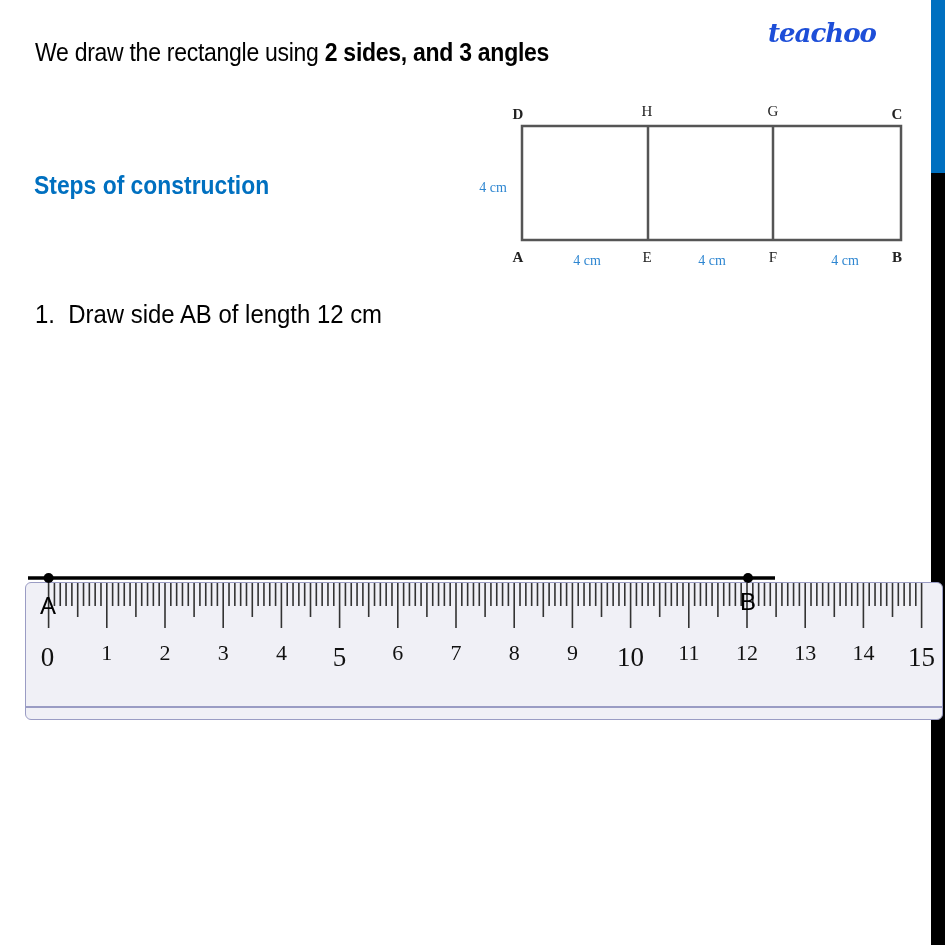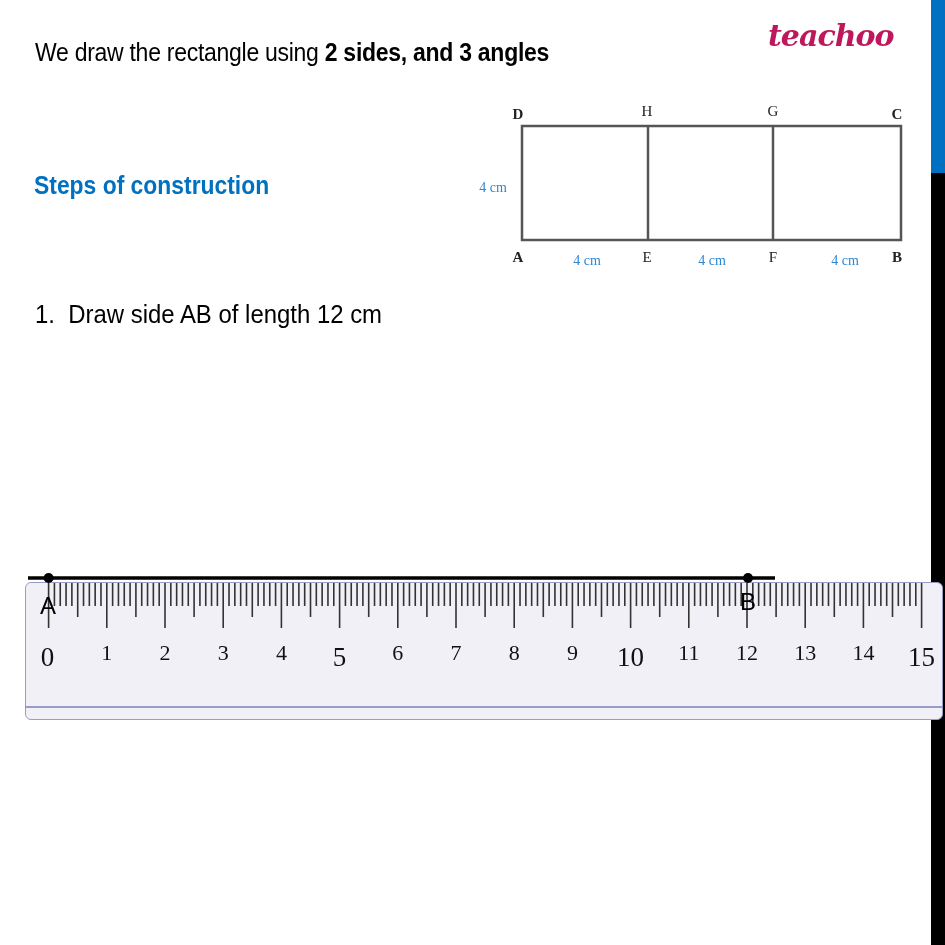--- a/index.html
+++ b/index.html
@@ -5,21 +5,21 @@
   html, body { margin:0; padding:0; }
   body { width:945px; height:945px; position:relative; background:#ffffff; overflow:hidden;
          font-family:"Liberation Sans", sans-serif; }
   .abs { position:absolute; }
   .side-blue { left:931px; top:0; width:14px; height:173px; background:#0070c0; }
   .side-black { left:931px; top:173px; width:14px; height:772px; background:#000; }
   .heading { left:35px; top:38px; font-size:25px; color:#000; white-space:nowrap; letter-spacing:-0.3px;
              transform:scaleX(0.92); transform-origin:left; }
   .heading b { font-weight:bold; }
   .logo { left:768px; top:18px; font-family:"DejaVu Serif", serif; font-style:italic; font-weight:bold;
-          font-size:30px; color:#be185d; letter-spacing:-1px; }
+          font-size:26px; color:#1d4ed8; letter-spacing:-1px; }
   .subhead { left:34px; top:170px; font-size:26px; font-weight:bold; color:#0070c0; white-space:nowrap;
              transform:scaleX(0.88); transform-origin:left; }
   .step { left:35px; top:299px; font-size:26px; color:#000; white-space:nowrap; transform:scaleX(0.92); transform-origin:left; }
   svg text { font-family:"Liberation Serif", serif; }
   .ruler { left:25px; top:582px; width:918px; height:138px; border:1.5px solid #9a9cc4; border-radius:6px;
            background:#f0f0f6; box-sizing:border-box; }
   .ruler-inner { position:absolute; left:0; right:0; top:123px; height:1.5px; background:#9a9cc4; }
 </style>
 </head>
 <body>

